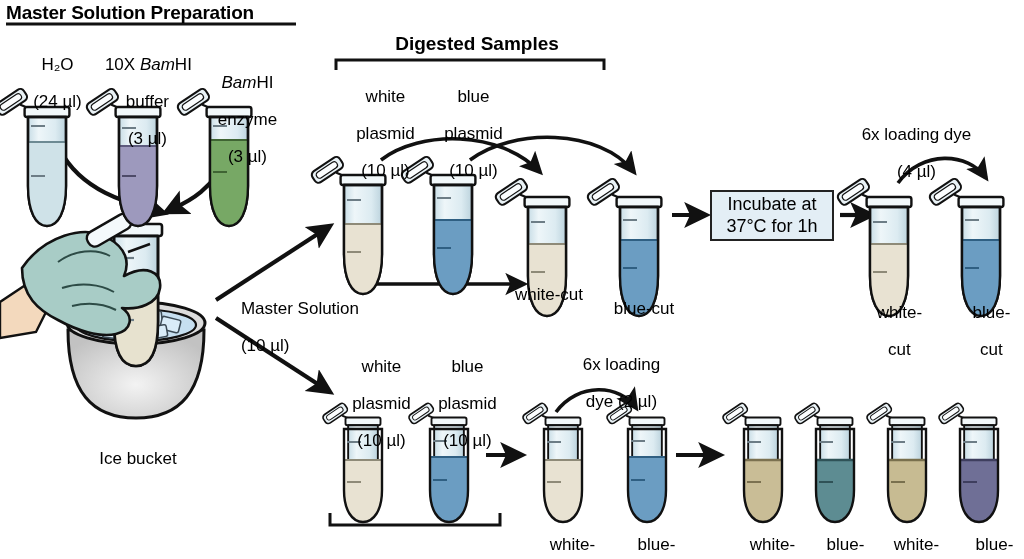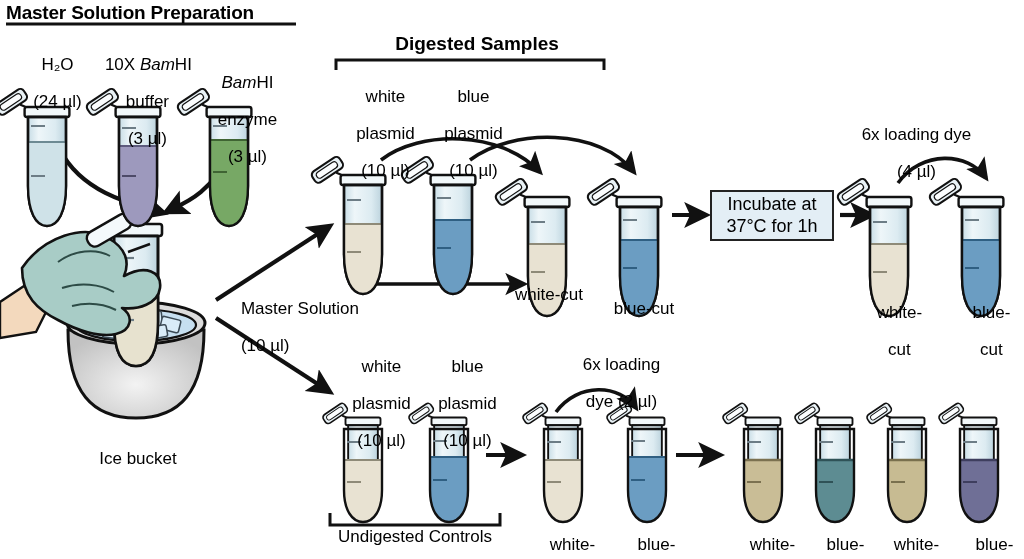--- a/index.html
+++ b/index.html
@@ -354,21 +354,20 @@
     <span>blue</span><br>
     <span>plasmid</span><br>
     <span>(10 µl)</span>
   </div>
 
   <div class="lbl" style="left:546px;top:338px;width:132px;">
     <span>6x loading</span><br>
     <span>dye (2 µl)</span>
   </div>
 
-  <div class="lbl" style="left:322px;top:528px;width:186px;">Undigested Controls</div>
 
   <div class="lbl" style="left:522px;top:518px;width:82px;">
     <span>white-</span><br>
     
   </div>
   <div class="lbl" style="left:608px;top:518px;width:78px;">
     <span>blue-</span><br>
     
   </div>
 

